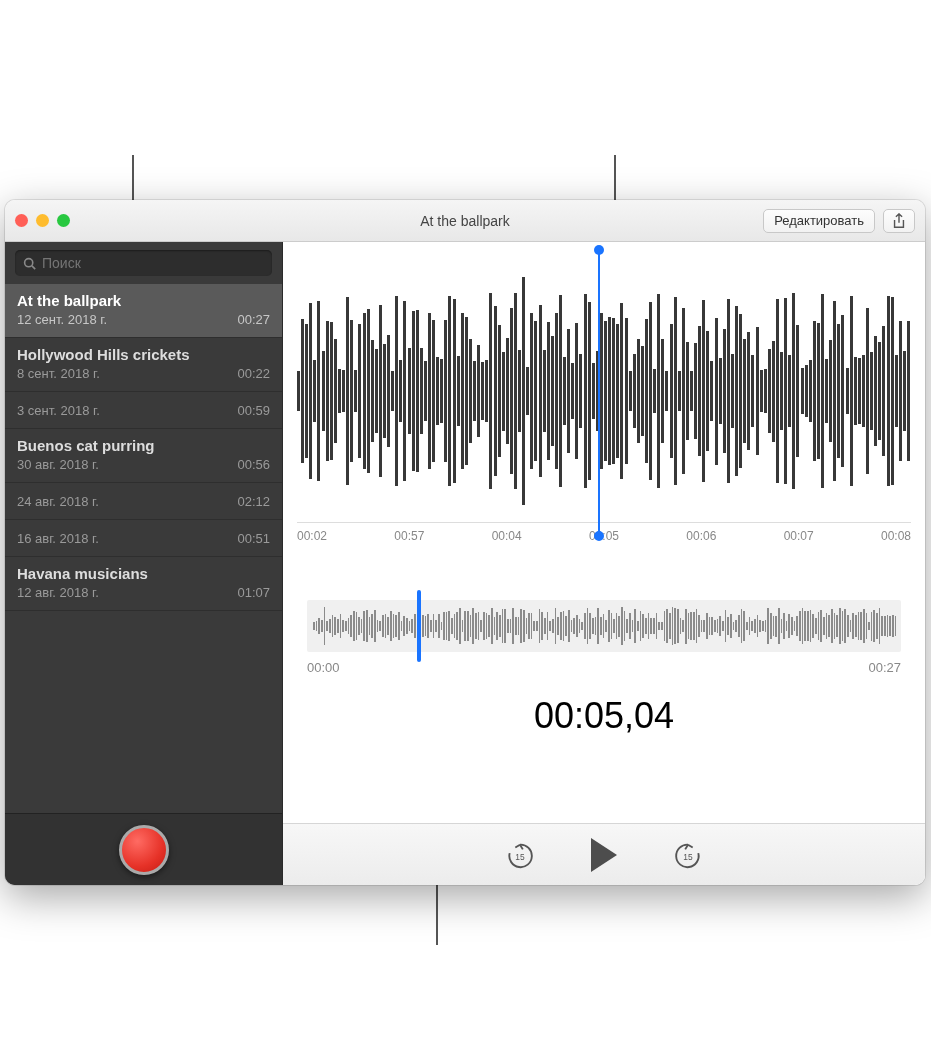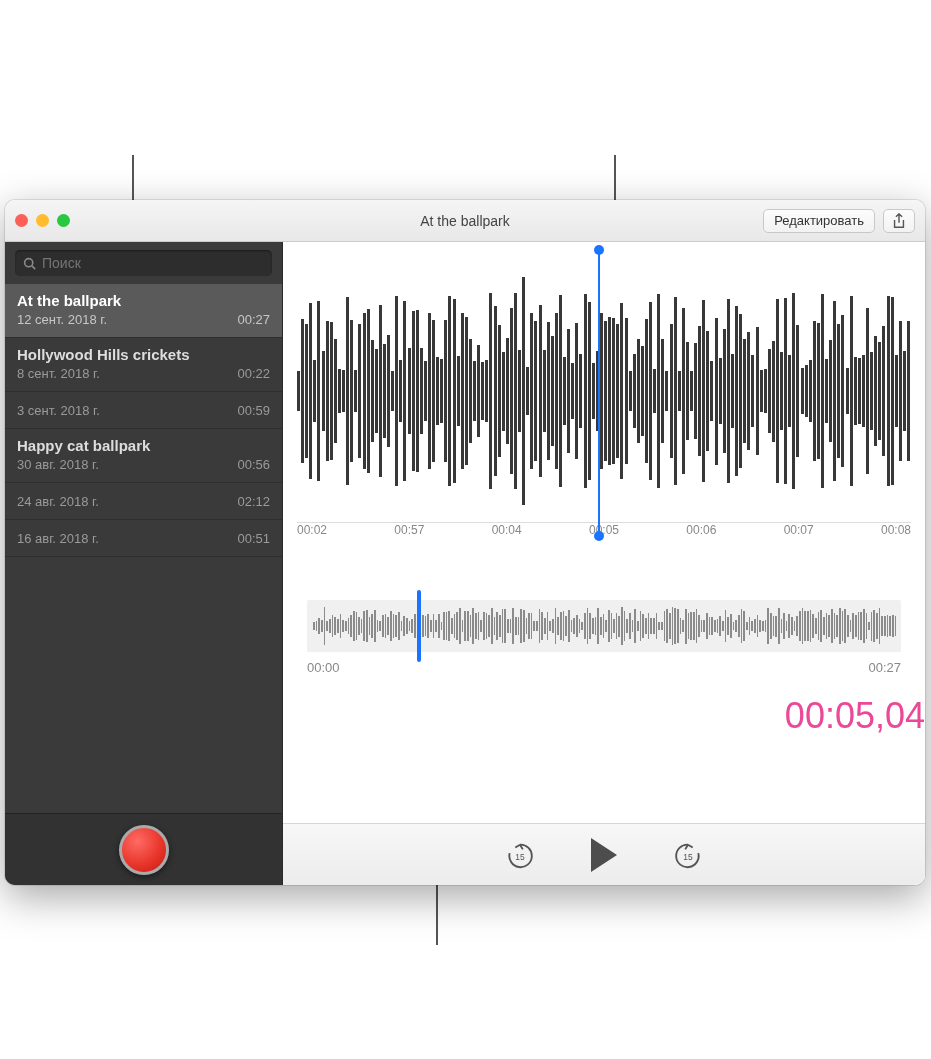--- a/index.html
+++ b/index.html
@@ -173,20 +173,21 @@
   .playhead-main::before { top: -5px; }
   .playhead-main::after { bottom: -5px; }
   .timeline {
     height: 30px;
     margin: 6px 14px 0;
     display: flex;
     justify-content: space-between;
     font-size: 12px;
     color: #888;
     border-top: 1px solid #ddd;
+    padding-top: 6px;
   }
   .overview-zone {
     margin: 48px 24px 0;
   }
   .overview {
     height: 52px;
     background: #f0f0f0;
     position: relative;
     border-radius: 2px;
   }
@@ -211,24 +212,24 @@
     border-radius: 2px;
   }
   .overview-labels {
     display: flex;
     justify-content: space-between;
     font-size: 13px;
     color: #888;
     margin-top: 8px;
   }
   .time-display {
-    text-align: right;
+    text-align: center;
     font-size: 36px;
     font-weight: 500;
-    color: #ec4899;
+    color: #000000;
     margin-top: 20px;
     font-variant-numeric: tabular-nums;
   }
   .controls {
     margin-top: auto;
     height: 62px;
     background: linear-gradient(#f7f7f7,#ececec);
     border-top: 1px solid #d6d6d6;
     display: flex;
     align-items: center;
@@ -294,36 +295,43 @@
               <span>00:22</span>
             </div>
           </div>
           <div class="item unsel">
             <div class="meta">
               <span>3 сент. 2018 г.</span>
               <span>00:59</span>
             </div>
           </div>
           <div class="item unsel">
-            <div class="name">Happy cat ballpark</div>
+            <div class="name">Buenos cat purring</div>
             <div class="meta">
               <span>30 авг. 2018 г.</span>
               <span>00:56</span>
             </div>
           </div>
           <div class="item unsel">
             <div class="meta">
               <span>24 авг. 2018 г.</span>
               <span>02:12</span>
             </div>
           </div>
           <div class="item unsel">
             <div class="meta">
               <span>16 авг. 2018 г.</span>
               <span>00:51</span>
+            </div>
+          </div>
+          <div class="item unsel">
+            <div class="name">Havana musicians</div>
+            <div class="meta">
+              <span>12 авг. 2018 г.</span>
+              <span>01:07</span>
             </div>
           </div>
         </div>
       <div class="record-bar">
         <div class="record-btn"></div>
       </div>
     </div>
 
     <div class="main">
       <div class="wave-zone">

